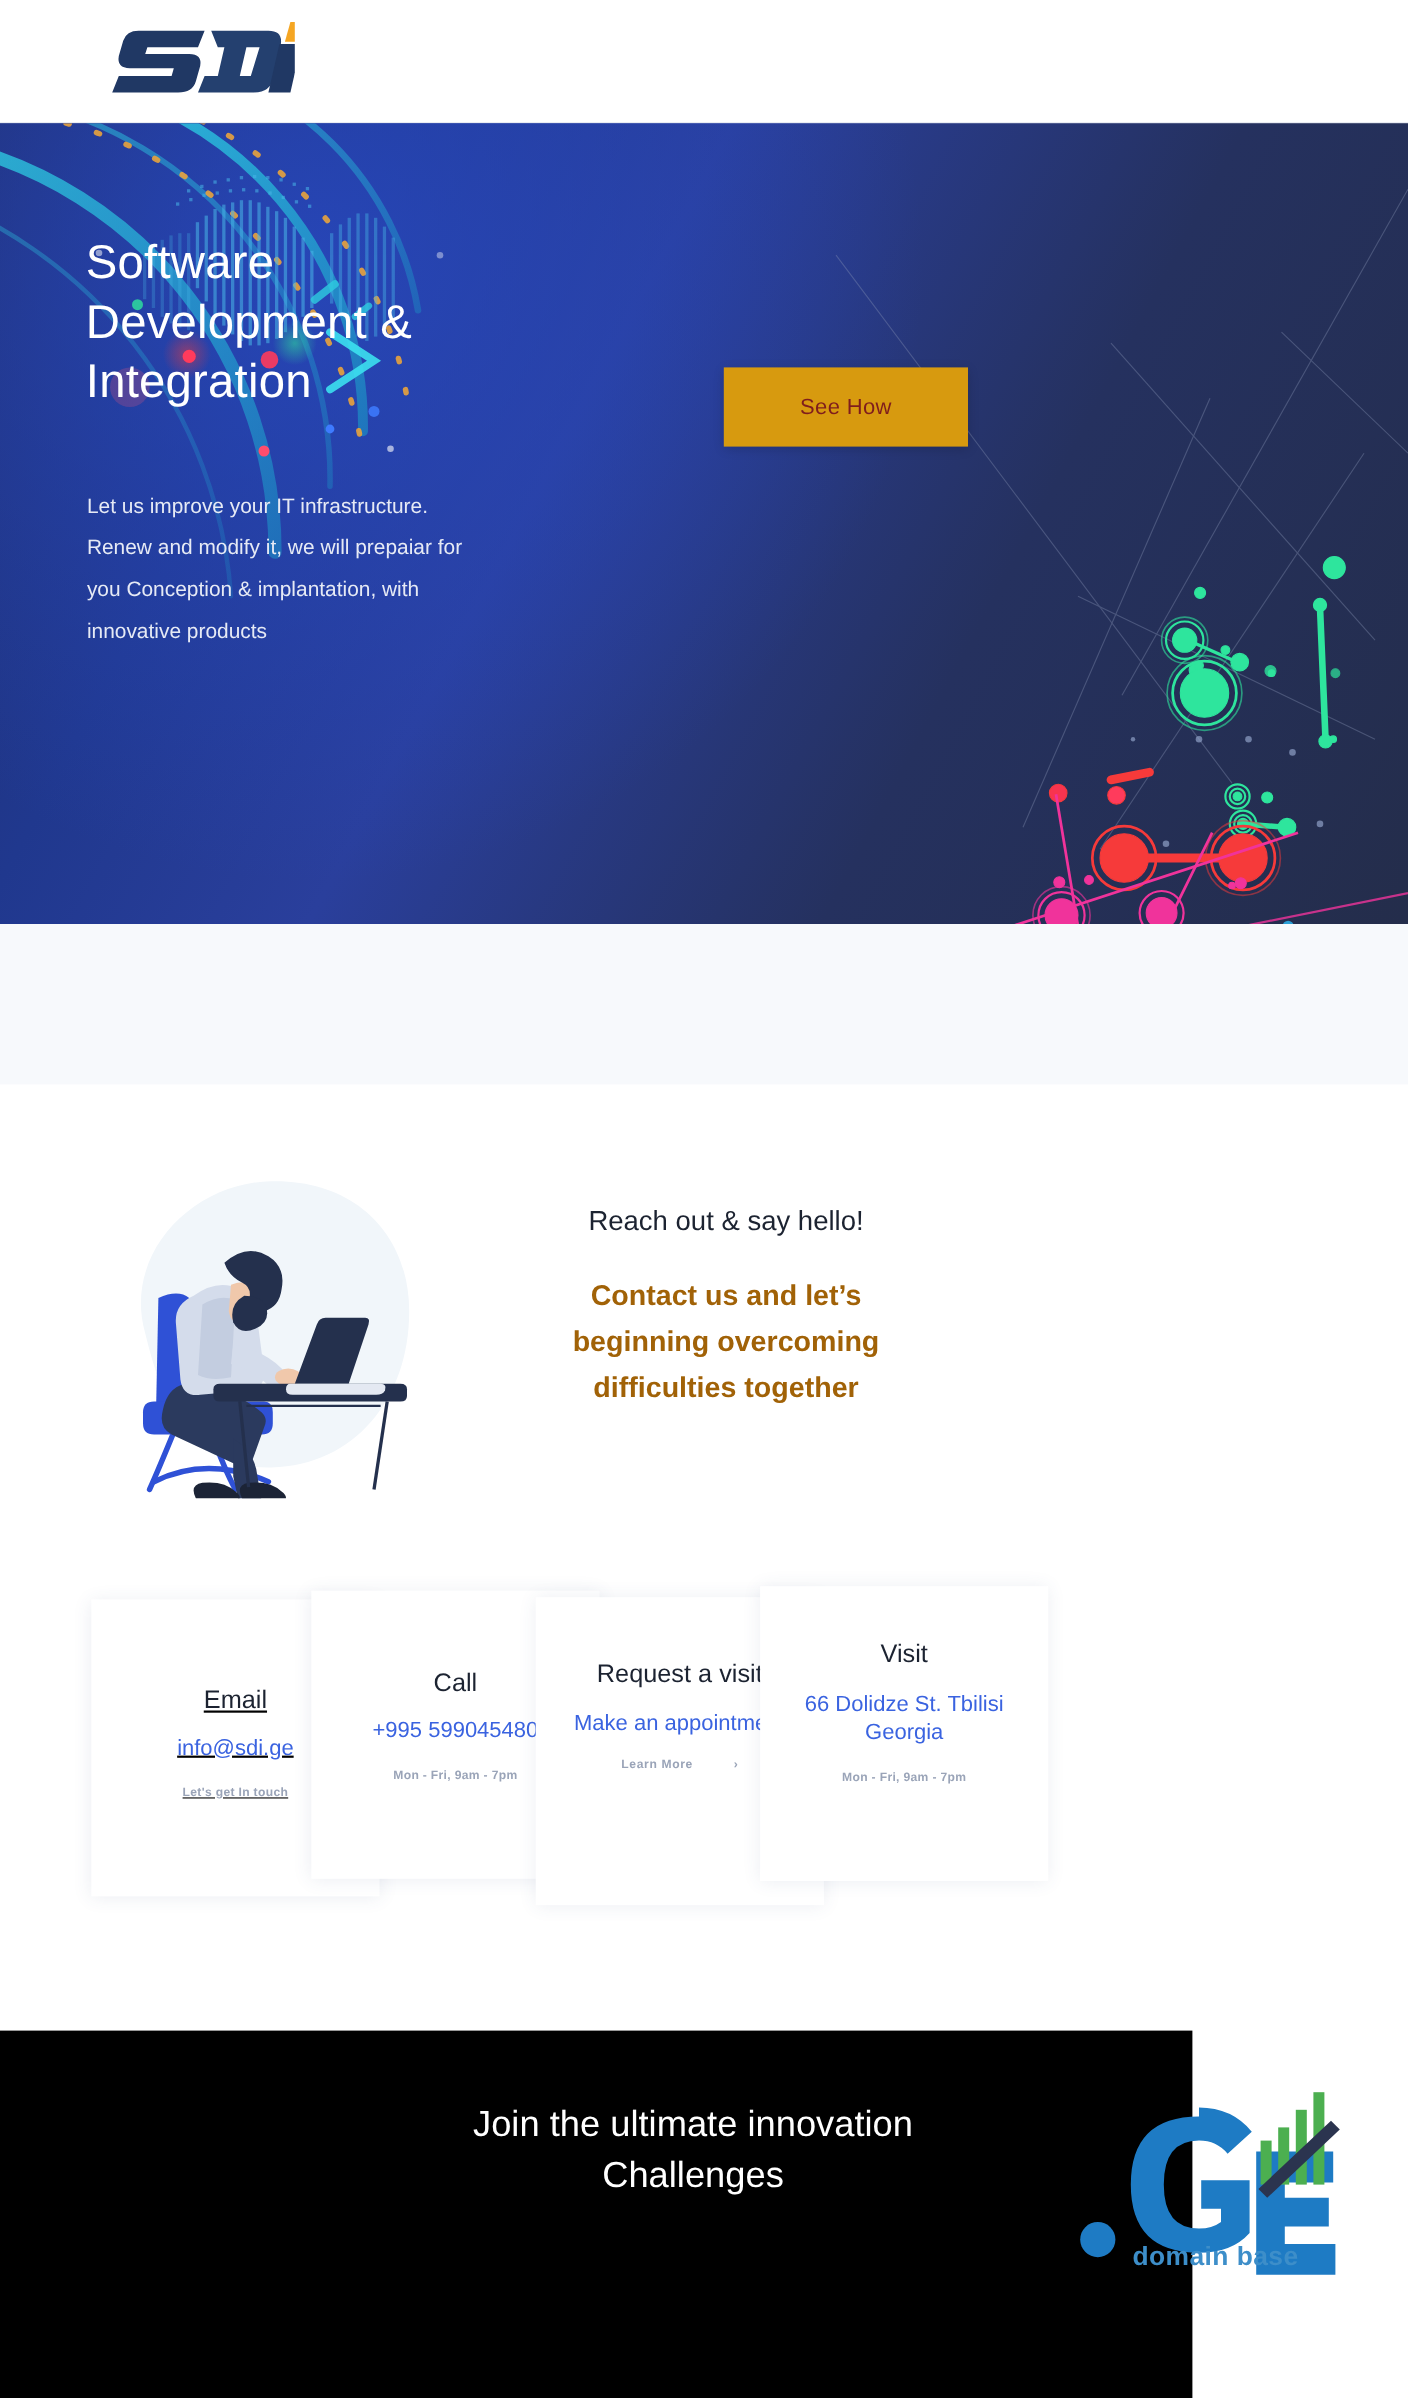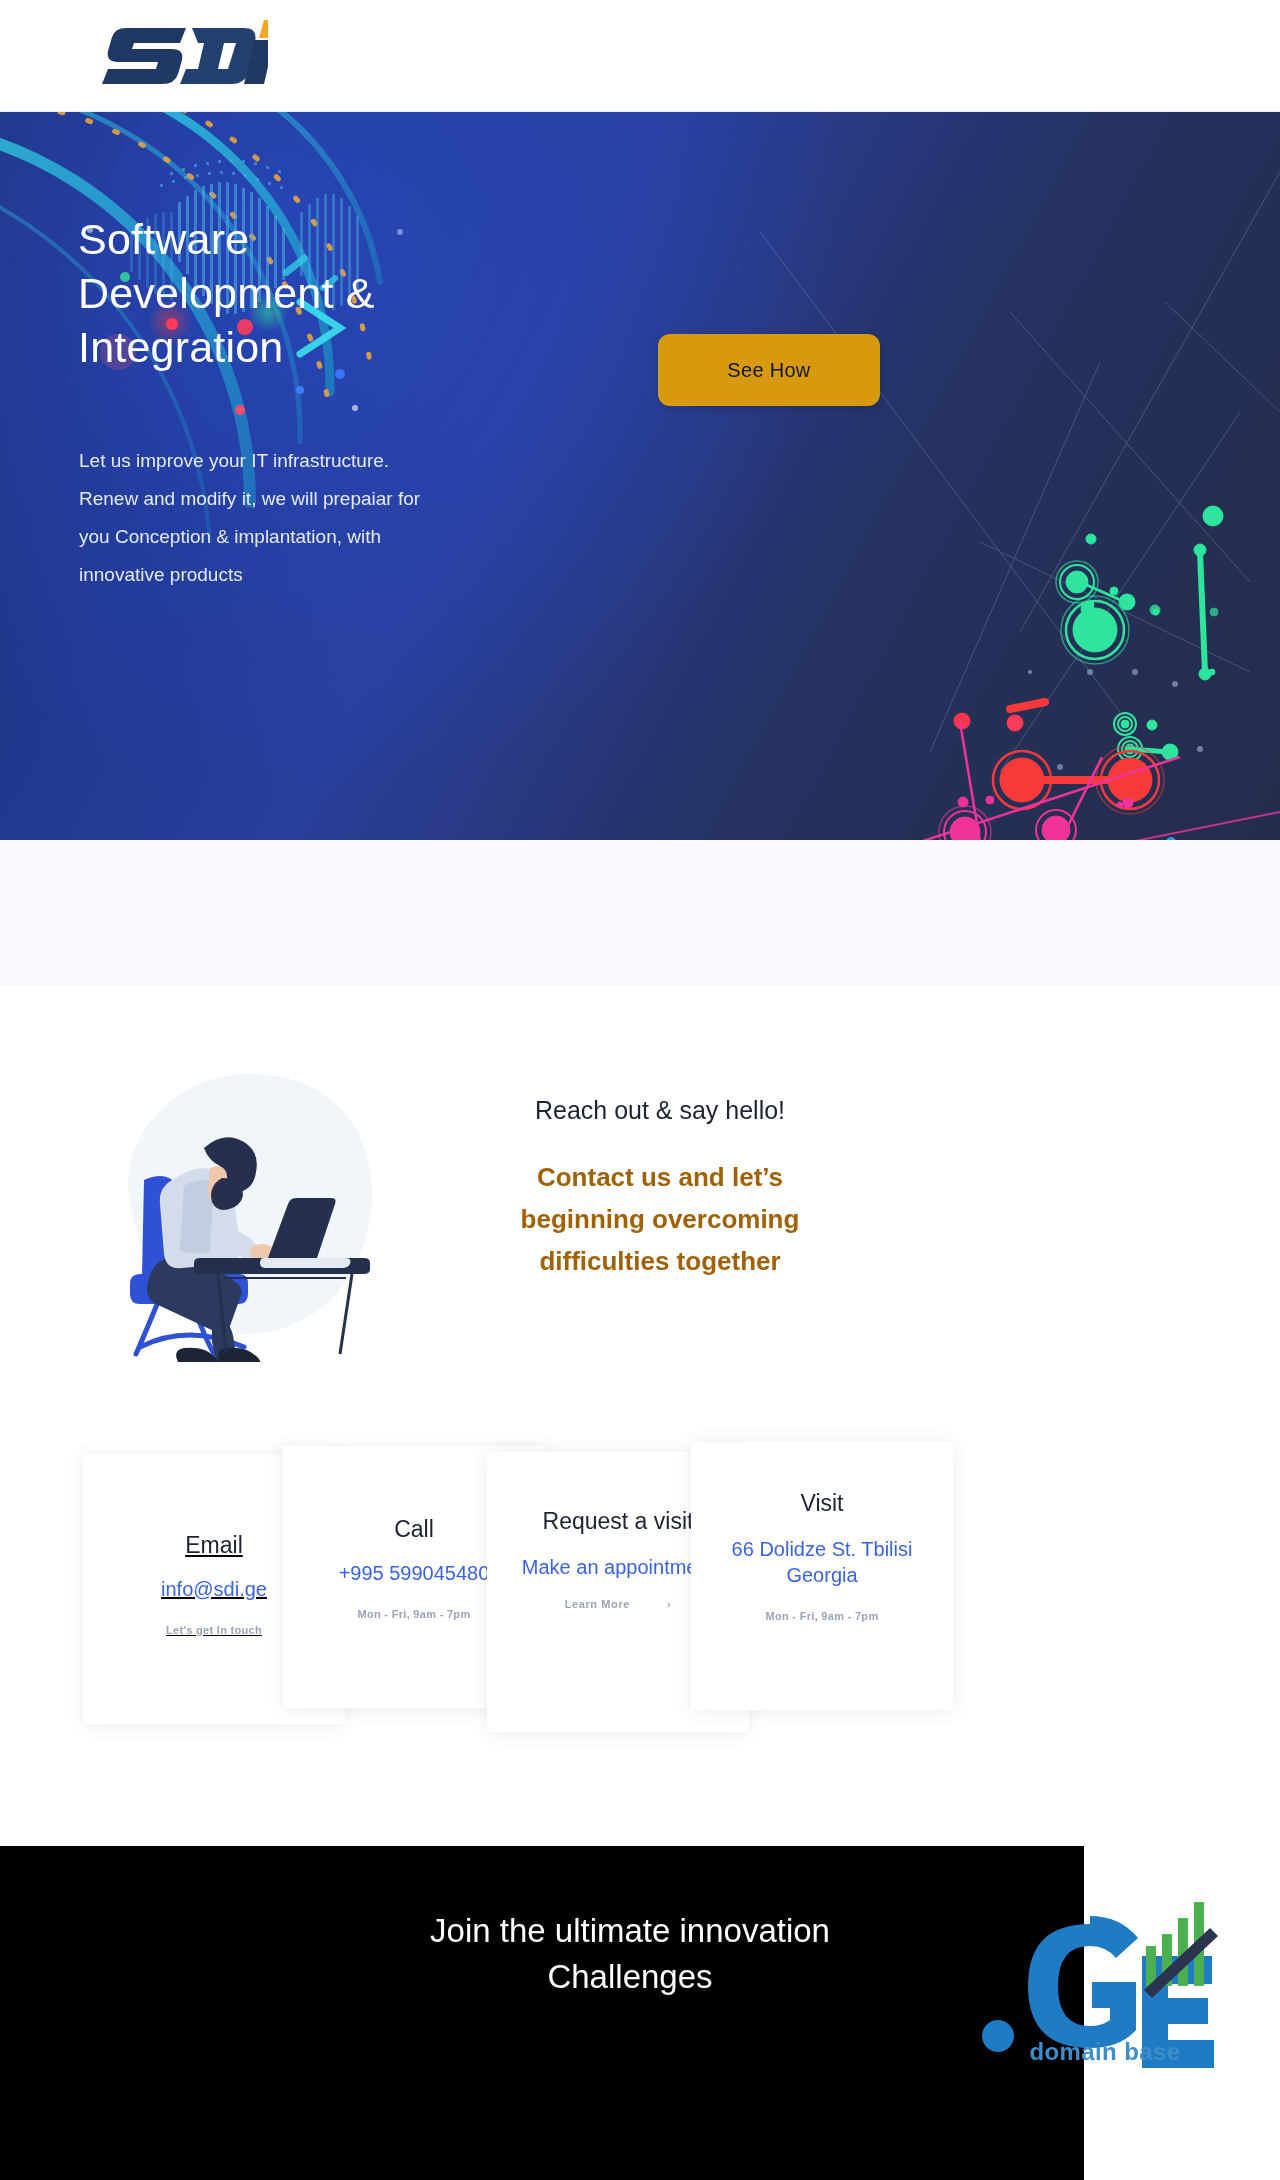--- a/index.html
+++ b/index.html
@@ -37,22 +37,22 @@
     position:absolute;left:78px;top:100px;width:560px;
     color:#ffffff;font-size:43px;line-height:1.26;font-weight:400;
     letter-spacing:.2px;
   }
   .hero-sub{
     position:absolute;left:79px;top:330px;width:530px;
     color:#e6eaf5;font-size:19px;line-height:2.0;font-weight:400;
   }
   .see-how{
     position:absolute;left:658px;top:222px;width:222px;height:72px;
-    background:#d79a0f;border:none;border-radius:12px;
-    color:#0f172a;font-size:20px;font-family:"Liberation Sans", sans-serif;
+    background:#d79a0f;border:none;border-radius:0;
+    color:#7f1d1d;font-size:20px;font-family:"Liberation Sans", sans-serif;
     cursor:pointer;letter-spacing:.3px;
     box-shadow:0 2px 10px rgba(0,0,0,.18);
   }
 
   
   .band{
     position:absolute;left:0;top:840px;width:1280px;height:146px;
     background:#f7f9fc;
   }
 

